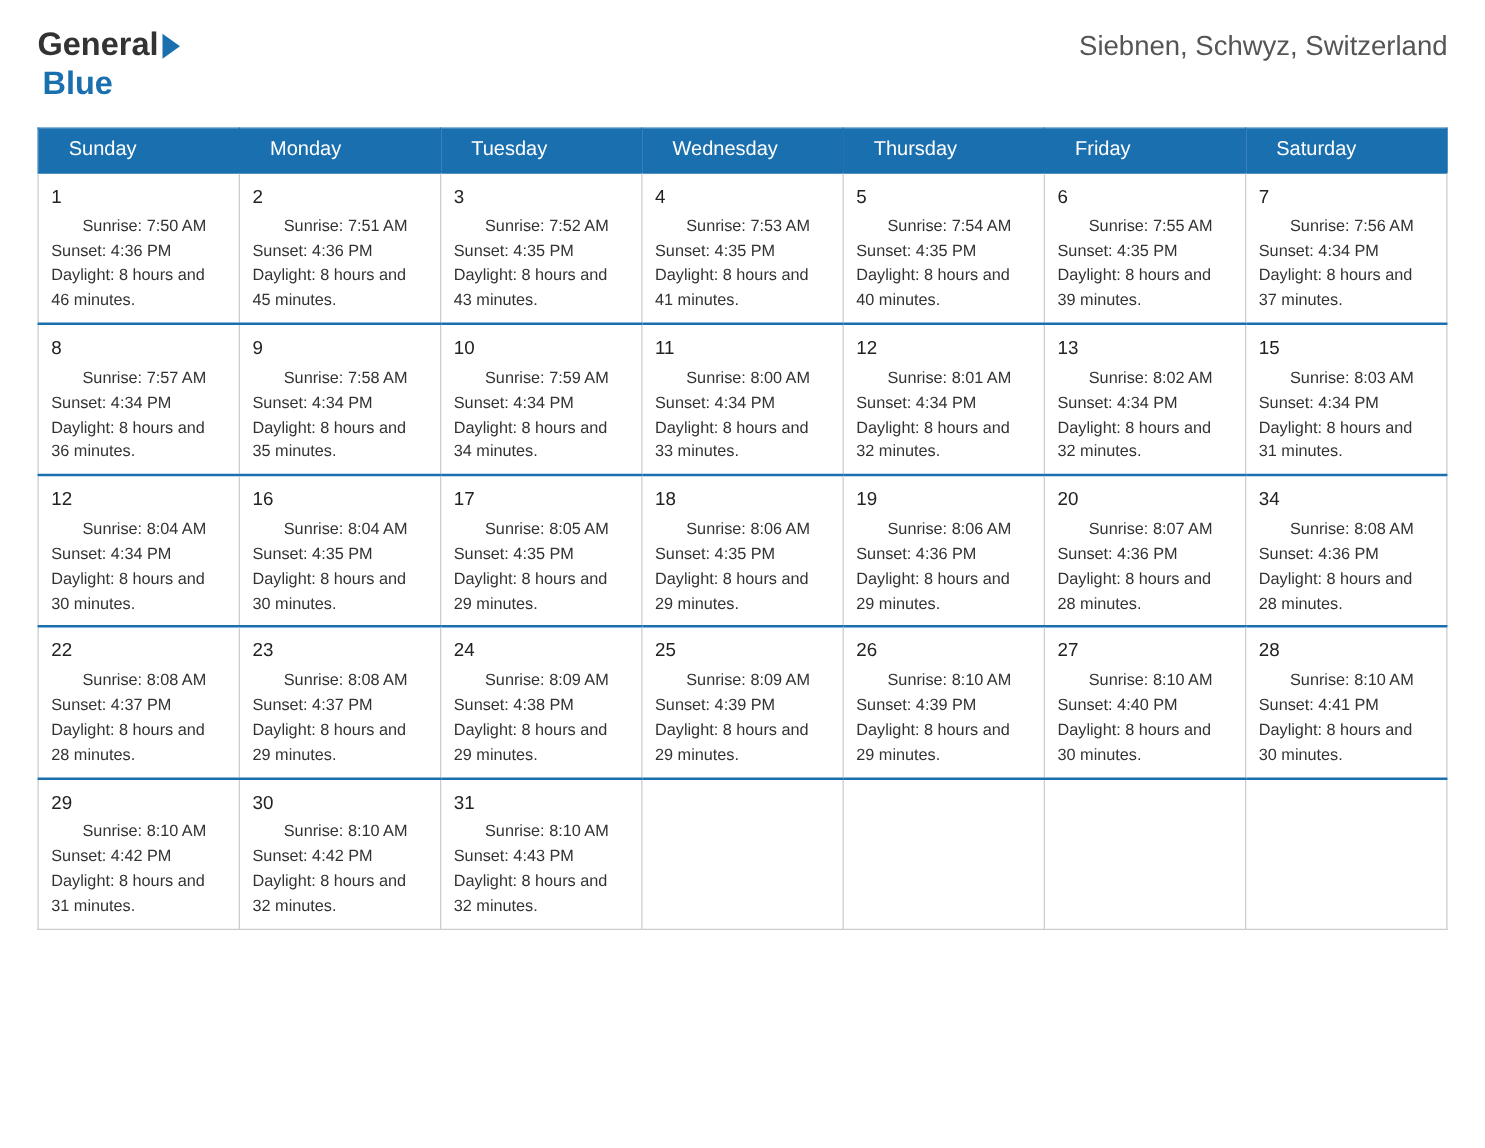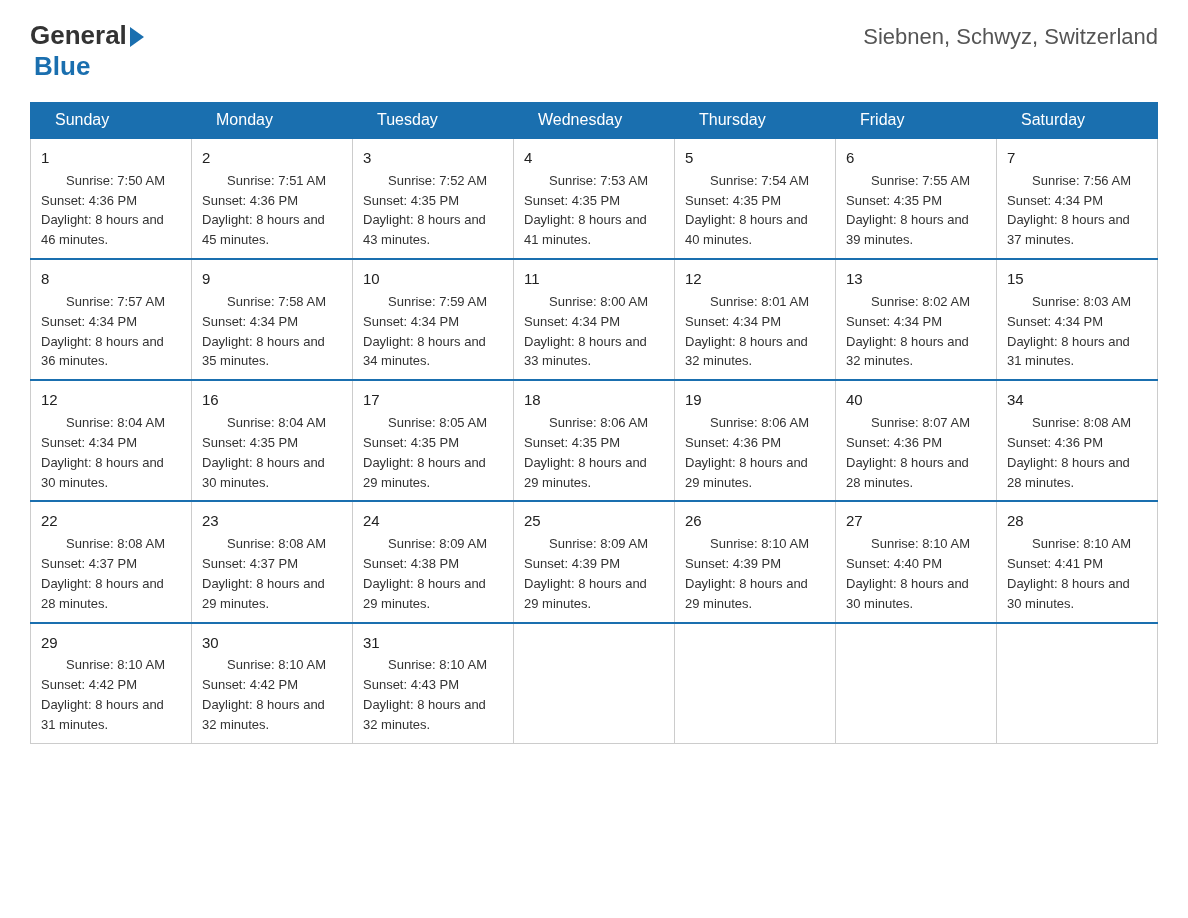--- a/index.html
+++ b/index.html
@@ -145,21 +145,21 @@
         <td><span class="day-num">12</span><span class="day-info">Sunrise: 8:01 AM<br>Sunset: 4:34 PM<br>Daylight: 8 hours and 32 minutes.</span></td>
         <td><span class="day-num">13</span><span class="day-info">Sunrise: 8:02 AM<br>Sunset: 4:34 PM<br>Daylight: 8 hours and 32 minutes.</span></td>
         <td><span class="day-num">15</span><span class="day-info">Sunrise: 8:03 AM<br>Sunset: 4:34 PM<br>Daylight: 8 hours and 31 minutes.</span></td>
       </tr>
       <tr>
         <td><span class="day-num">12</span><span class="day-info">Sunrise: 8:04 AM<br>Sunset: 4:34 PM<br>Daylight: 8 hours and 30 minutes.</span></td>
         <td><span class="day-num">16</span><span class="day-info">Sunrise: 8:04 AM<br>Sunset: 4:35 PM<br>Daylight: 8 hours and 30 minutes.</span></td>
         <td><span class="day-num">17</span><span class="day-info">Sunrise: 8:05 AM<br>Sunset: 4:35 PM<br>Daylight: 8 hours and 29 minutes.</span></td>
         <td><span class="day-num">18</span><span class="day-info">Sunrise: 8:06 AM<br>Sunset: 4:35 PM<br>Daylight: 8 hours and 29 minutes.</span></td>
         <td><span class="day-num">19</span><span class="day-info">Sunrise: 8:06 AM<br>Sunset: 4:36 PM<br>Daylight: 8 hours and 29 minutes.</span></td>
-        <td><span class="day-num">40</span><span class="day-info">Sunrise: 8:07 AM<br>Sunset: 4:36 PM<br>Daylight: 8 hours and 28 minutes.</span></td>
+        <td><span class="day-num">20</span><span class="day-info">Sunrise: 8:07 AM<br>Sunset: 4:36 PM<br>Daylight: 8 hours and 28 minutes.</span></td>
         <td><span class="day-num">34</span><span class="day-info">Sunrise: 8:08 AM<br>Sunset: 4:36 PM<br>Daylight: 8 hours and 28 minutes.</span></td>
       </tr>
       <tr>
         <td><span class="day-num">22</span><span class="day-info">Sunrise: 8:08 AM<br>Sunset: 4:37 PM<br>Daylight: 8 hours and 28 minutes.</span></td>
         <td><span class="day-num">23</span><span class="day-info">Sunrise: 8:08 AM<br>Sunset: 4:37 PM<br>Daylight: 8 hours and 29 minutes.</span></td>
         <td><span class="day-num">24</span><span class="day-info">Sunrise: 8:09 AM<br>Sunset: 4:38 PM<br>Daylight: 8 hours and 29 minutes.</span></td>
         <td><span class="day-num">25</span><span class="day-info">Sunrise: 8:09 AM<br>Sunset: 4:39 PM<br>Daylight: 8 hours and 29 minutes.</span></td>
         <td><span class="day-num">26</span><span class="day-info">Sunrise: 8:10 AM<br>Sunset: 4:39 PM<br>Daylight: 8 hours and 29 minutes.</span></td>
         <td><span class="day-num">27</span><span class="day-info">Sunrise: 8:10 AM<br>Sunset: 4:40 PM<br>Daylight: 8 hours and 30 minutes.</span></td>
         <td><span class="day-num">28</span><span class="day-info">Sunrise: 8:10 AM<br>Sunset: 4:41 PM<br>Daylight: 8 hours and 30 minutes.</span></td>

